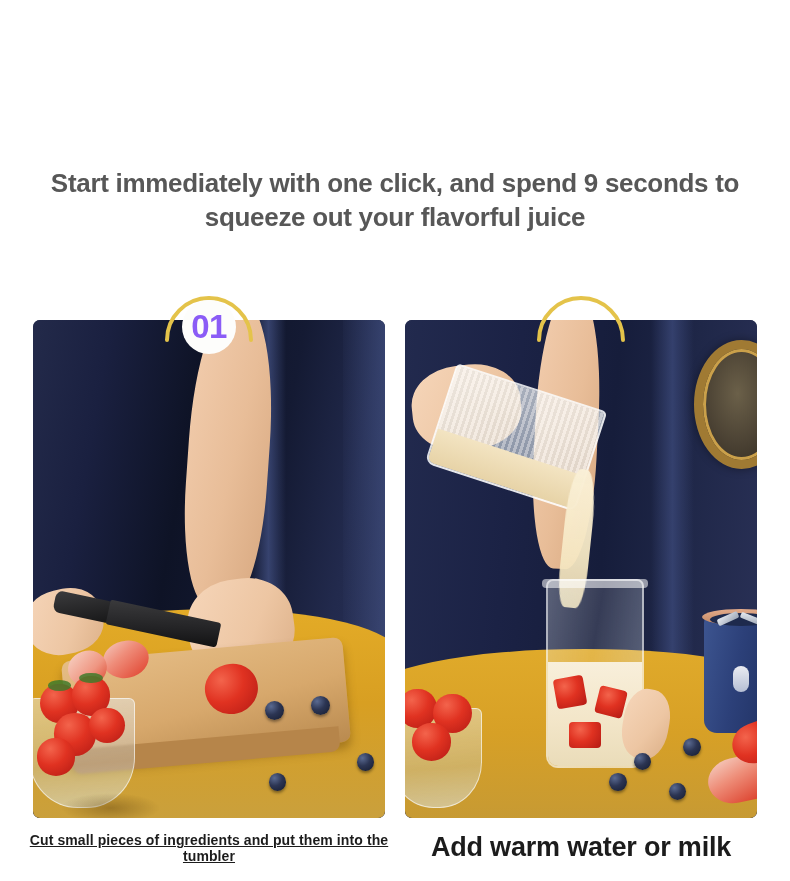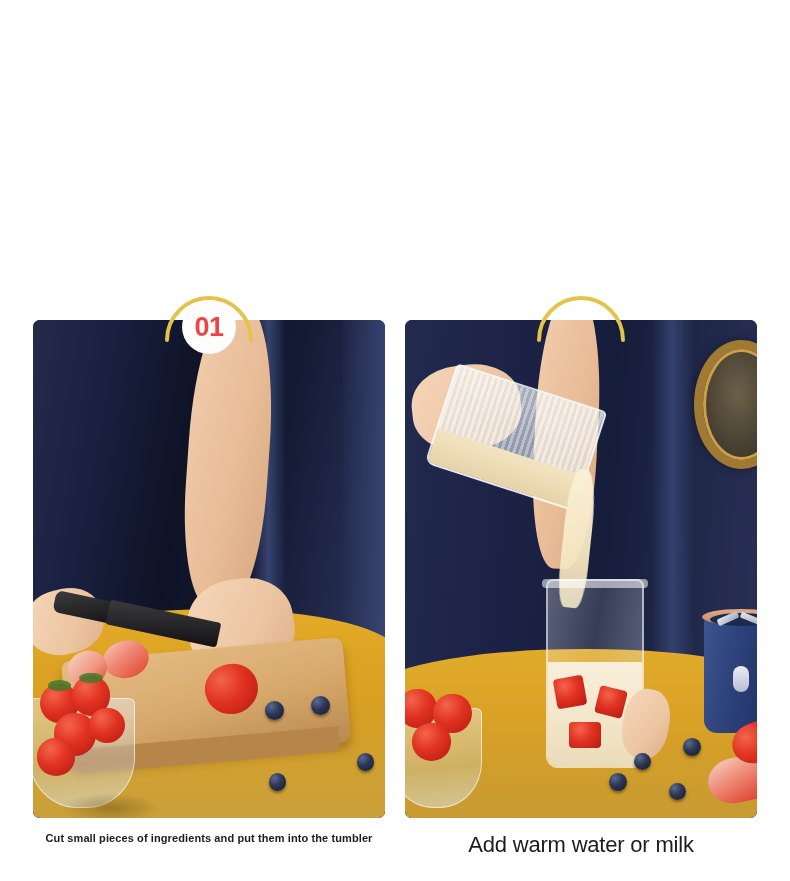--- a/index.html
+++ b/index.html
@@ -33,38 +33,38 @@
 
   
   .badge-wrap { position:absolute; left:50%; top:0; transform:translateX(-50%);
                 width:96px; height:74px; z-index:5; }
   .badge-arc { position:absolute; left:0; top:0; width:96px; height:62px; }
   .badge-circle {
     position:absolute; left:50%; top:16px; transform:translateX(-50%);
     width:54px; height:54px; border-radius:50%;
     background:#fdfdfb;
     display:flex; align-items:center; justify-content:center;
-    font-size:27px; font-weight:bold; color:#ef4444; letter-spacing:-0.5px;
+    font-size:33px; font-weight:bold; color:#8b5cf6; letter-spacing:-0.5px;
   }
 
   
   .photo {
     position:absolute; left:0; top:36px;
     width:352px; height:498px;
     border-radius:7px; overflow:hidden;
     background:#1c2340;
   }
   .photo .scene { position:absolute; inset:0; }
 
   .caption {
     position:absolute; left:-6px; top:548px; width:364px;
     text-align:center; color:#1c1c1c;
   }
-  .caption.small { font-size:11px; font-weight:bold; letter-spacing:0.1px; }
-  .caption.large { font-size:22px; font-weight:normal; letter-spacing:-0.2px; }
+  .caption.small { font-size:14px; font-weight:bold; letter-spacing:0.1px;text-decoration:underline; }
+  .caption.large { font-size:27px; font-weight:bold; letter-spacing:-0.2px; }
 
   
   .curtain      { position:absolute; inset:0; background:
                   linear-gradient(100deg,#232a4a 0%,#1a2040 18%,#0e1326 40%,#141a33 62%,#222a4d 80%,#2b3358 100%); }
   .curtain2     { position:absolute; inset:0; background:
                   linear-gradient(95deg,#222a4e 0%,#1b2245 30%,#161d3b 55%,#1f2748 75%,#2a3157 100%); }
   .table-yellow { position:absolute; left:-4%; bottom:0; width:108%; height:42%;
                   background:linear-gradient(180deg,#e3ab27 0%,#d89f22 45%,#caa03c 100%);
                   border-radius:52% 48% 0 0 / 22% 22% 0 0; }
   .table-yellow2{ position:absolute; left:-10%; bottom:0; width:122%; height:34%;
@@ -141,20 +141,21 @@
             box-shadow:inset 0 0 0 3px #caa04a, 0 0 10px rgba(0,0,0,.4); }
 
   .shadow-soft { position:absolute; border-radius:50%;
                  background:radial-gradient(ellipse,rgba(90,60,10,.4) 0%,rgba(90,60,10,0) 70%); }
 </style>
 </head>
 <body>
 
 <div class="page">
 
+  <p class="subheadline">Start immediately with one click, and spend 9 seconds to squeeze out your flavorful juice</p>
 
   <div class="steps">
 
     <div class="step left">
 
       <div class="badge-wrap">
         <svg class="badge-arc" viewBox="0 0 96 62">
           <path d="M6 56 A42 42 0 0 1 90 56" fill="none" stroke="#E4C34A" stroke-width="4" stroke-linecap="round"></path>
         </svg>
         <div class="badge-circle">01</div>

